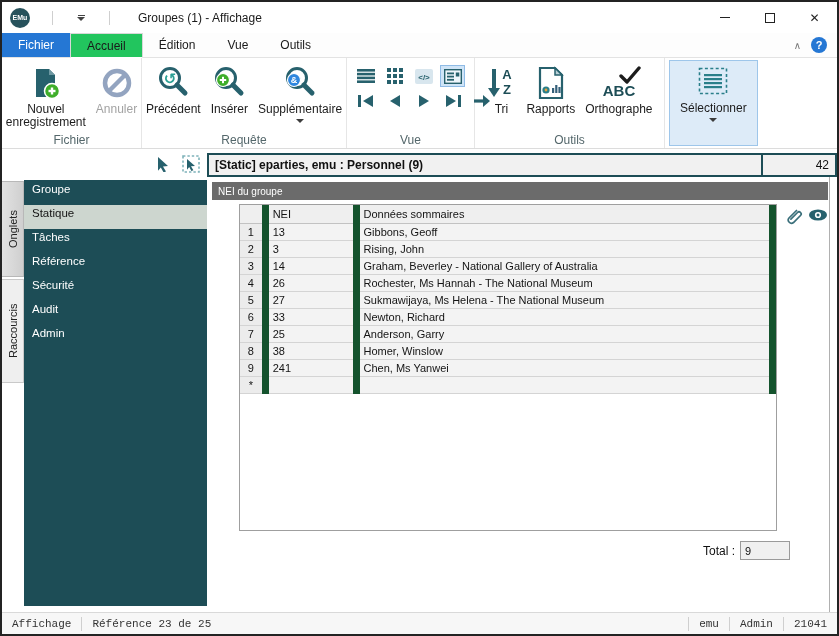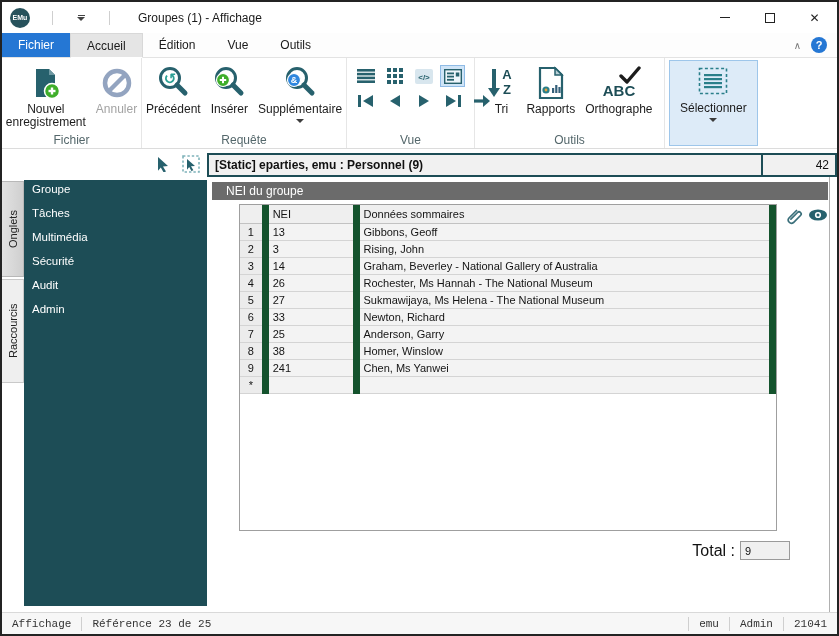--- a/index.html
+++ b/index.html
@@ -21,21 +21,21 @@
   .win-controls{ margin-left:auto; display:flex; height:100%;}
   .win-btn{ width:45px; height:100%; display:flex; align-items:center; justify-content:center; color:#222; font-size:12px; cursor:default;}
   .min-glyph{ width:10px; height:1px; background:#222; display:block;}
   .max-glyph{ width:10px; height:10px; border:1px solid #222; display:block;}
 
   
   .tabrow{ height:25px; flex:0 0 25px; display:flex; align-items:stretch; background:#fdfdfd;
            border-bottom:1px solid #e3e3e3; position:relative;}
   .rtab{ padding:0 16px; font-size:12px; display:flex; align-items:center; color:#1a1a1a; cursor:default;}
   .rtab.file{ background:#2577d4; color:#fff;}
-  .rtab.active{ background:#e5e5e5; border:1px solid #d8d8d8; border-bottom:1px solid #fff; margin-bottom:-1px;}
+  .rtab.active{ background:#22c55e; border:1px solid #d8d8d8; border-bottom:1px solid #fff; margin-bottom:-1px;}
   .tabrow-right{ margin-left:auto; display:flex; align-items:center; gap:10px; padding-right:10px;}
   .chev{ color:#777; font-size:10px;}
   .help{ width:16px;height:16px;border-radius:50%;background:#2577d4;color:#fff;font-size:11px;font-weight:bold;
          display:flex;align-items:center;justify-content:center;}
 
   
   .ribbon{ height:91px; flex:0 0 91px; background:#fff; display:flex; align-items:stretch; border-bottom:1px solid #dcdcdc;}
   .rgroup{ position:relative; display:flex; align-items:flex-start; padding:3px 6px 14px 6px; border-right:1px solid #e6e6e6;}
   .rgroup-label{ position:absolute; left:0; right:0; bottom:1px; text-align:center; font-size:12px; color:#54676b;}
   .rbtn{ display:flex; flex-direction:column; align-items:center; padding:2px 5px; margin-top:2px; cursor:default;}
@@ -67,37 +67,37 @@
   .side-item.selected{ background:#cdd6cf; color:#141414;}
 
   .content-col{ flex:1; display:flex; flex-direction:column; min-width:0; padding-top:4px;}
   .header-row{ display:flex; align-items:stretch; height:24px; flex:0 0 24px;}
   .record-header{ flex:1; border:2px solid #1d4d56; background:#f1f1f1; font-size:12px; font-weight:bold;
                   color:#111; display:flex; align-items:center; padding:0 6px;}
   .count-box{ width:74px; flex:0 0 74px; border:2px solid #1d4d56; border-left:none; background:#f1f1f1;
               font-size:12px; color:#111; display:flex; align-items:center; justify-content:flex-end; padding:0 6px;}
   .panel{ flex:1; margin-right:7px; border-right:1px solid #b0b0b0; padding:5px 0 0 5px; display:flex;
           flex-direction:column; min-height:0;}
-  .section-bar{ height:18px; background:#6b6b6b; color:#fff; font-size:12px; display:flex; align-items:center;
-                padding-left:14px; margin-right:1px;}
+  .section-bar{ height:18px; background:#6b6b6b; color:#fff; font-size:10px; display:flex; align-items:center;
+                padding-left:6px; margin-right:1px;}
   .table-zone{ display:flex; margin-top:4px;}
   .grid-wrap{ margin-left:27px; width:551px; height:327px; border:1px solid #9f9f9f; background:#fff; overflow:hidden;}
   .gtable{ display:table; border-collapse:collapse; table-layout:fixed;}
   .trow{ display:table-row;}
   .gcell{ display:table-cell; font-size:11px; color:#141414; border-right:7px solid #14532d;
           border-bottom:1px solid #d4d4d4; height:17px; vertical-align:middle; padding:0 4px;
           background:#f3f3f3; white-space:nowrap; overflow:hidden;}
   .c-num{ width:26px; text-align:center; background:#ececec; padding:0 2px;}
   .c-nei{ width:95px;}
   .c-sum{ width:428px;}
   .thead .gcell{ height:18px; background:#efefef; border-bottom:1px solid #c2c2c2;}
   .side-icons{ display:flex; gap:4px; margin-left:4px; align-items:flex-start; padding-top:2px;}
   .total-row{ margin-left:27px; width:551px; display:flex; justify-content:flex-end; align-items:center;
               margin-top:10px; gap:5px;}
-  .total-label{ font-size:16px; color:#111;}
+  .total-label{ font-size:12px; color:#111;}
   .total-box{ width:50px; height:19px; border:1px solid #9a9a9a; background:#f0f0f0; font-size:11px;
               color:#111; display:flex; align-items:center; padding-left:4px;}
 
   
   .statusbar{ height:22px; flex:0 0 22px; background:#f7f7f7; border-top:1px solid #d9d9d9;
               display:flex; align-items:center; font-size:11px; color:#333;font-family:Liberation Mono, monospace;}
   .scell{ padding:0 10px; display:flex; align-items:center; height:100%;}
   .ssep{ width:1px; height:14px; background:#cfcfcf;}
   .spacer{ flex:1;}
   svg{ display:block;}
@@ -356,22 +356,23 @@
           </svg>
         </span>
       </div>
       <div class="rail-side">
         <div class="rail">
             <span class="rail-tab t0">Onglets</span>
             <span class="rail-tab t1">Raccourcis</span>
           </div>
         <div class="sidebar">
             <div class="side-item">Groupe</div>
+            <div class="side-item selected">Statique</div>
             <div class="side-item">Tâches</div>
-            <div class="side-item">Multimédia</div>
+            <div class="side-item">Référence</div>
             <div class="side-item">Sécurité</div>
             <div class="side-item">Audit</div>
             <div class="side-item">Admin</div>
           </div>
       </div>
     </div>
 
     <div class="content-col">
       <div class="header-row">
         <div class="record-header">[Static] eparties, emu : Personnel (9)</div>

